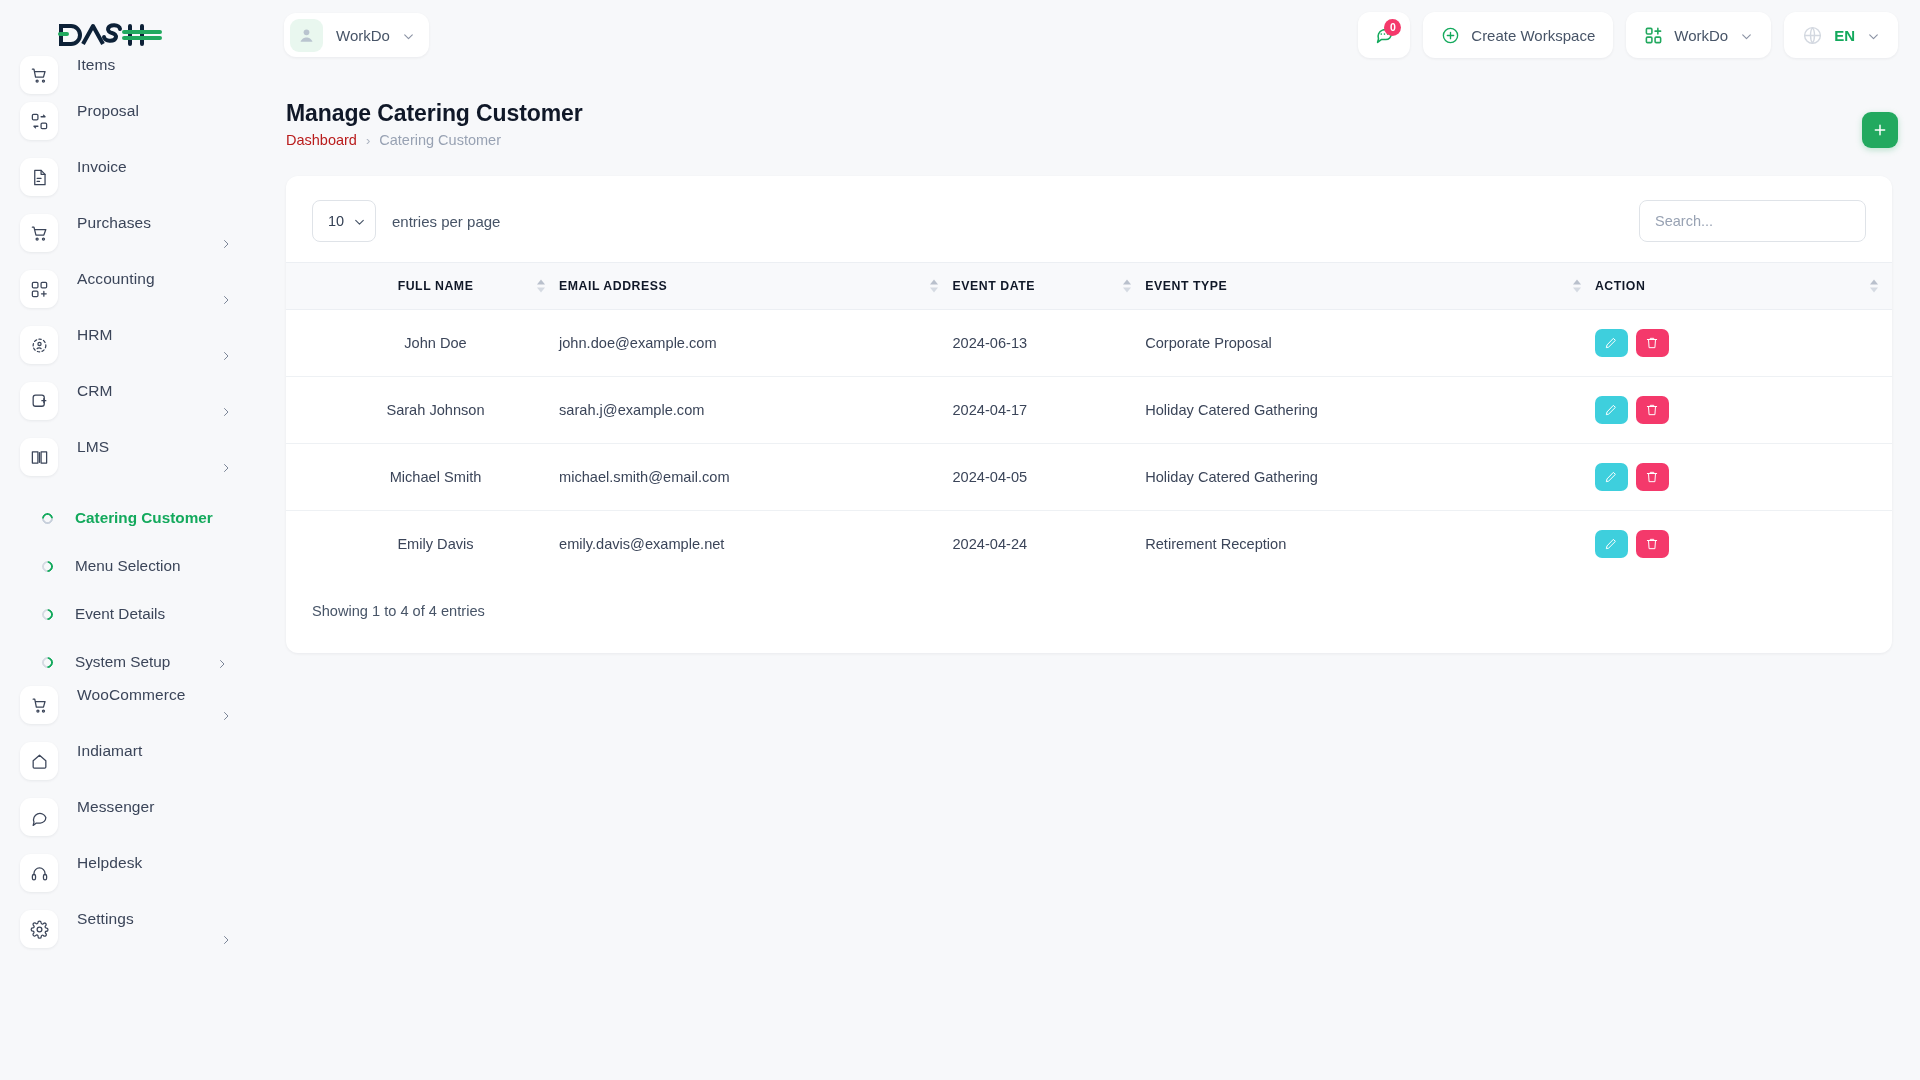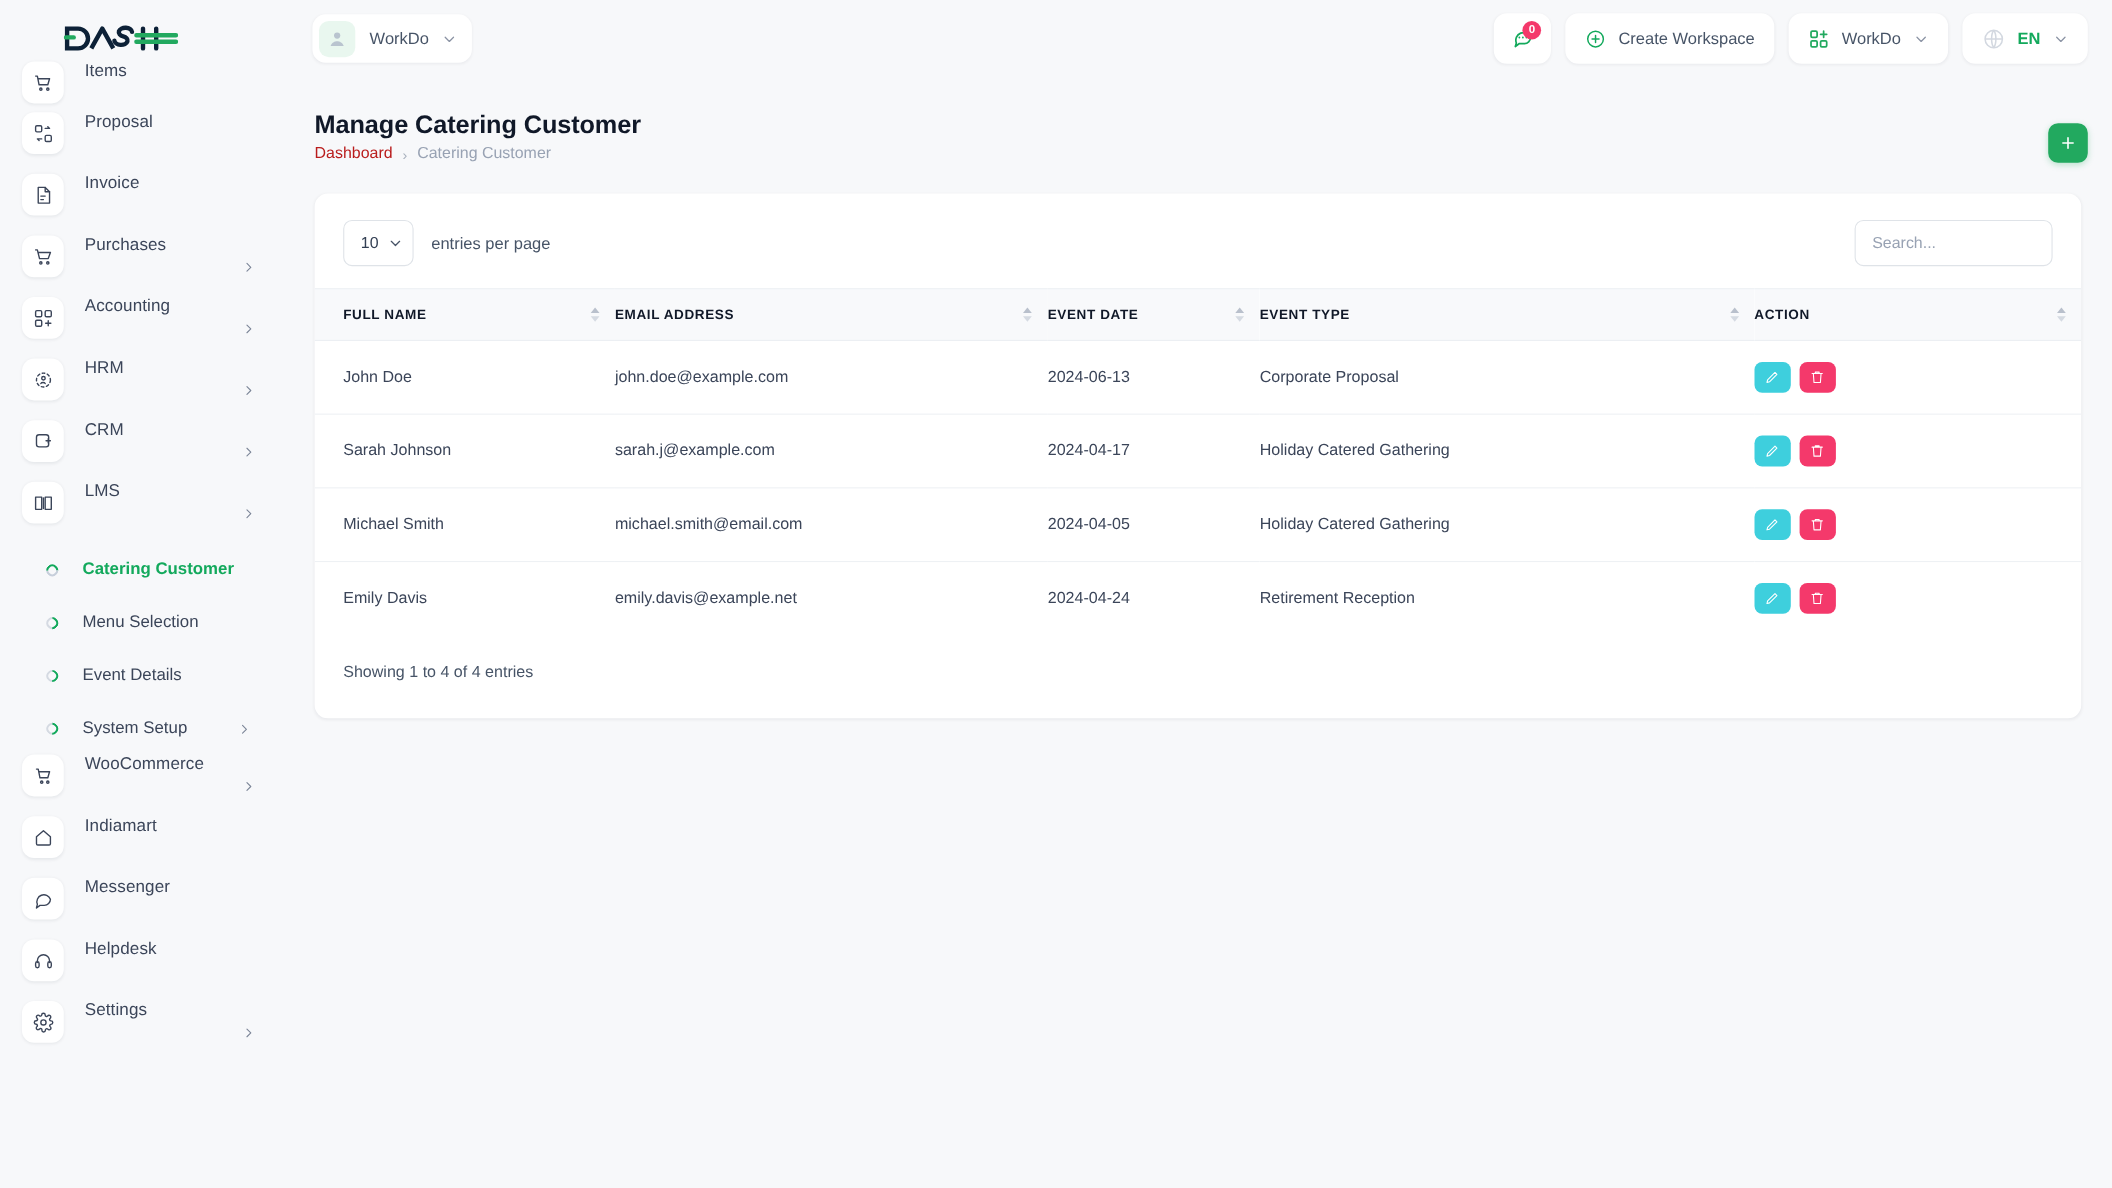--- a/index.html
+++ b/index.html
@@ -206,21 +206,21 @@
     cursor: pointer;
     background: #fff;
   }
   .len-select .v { font-size: 14.5px; color: #344054; }
   .len-select .c { position:absolute; right: 9px; top: 50%; transform: translateY(-50%); width: 13px; height: 13px;}
   .len-select .c svg { width: 13px; height: 13px; stroke: #475467; fill: none; stroke-width: 2.1;
                        stroke-linecap: round; stroke-linejoin: round; }
   .len-text { margin-left: 16px; font-size: 15px; color: #475467; }
   .search-box {
     margin-left: auto;
-    width: 180px; height: 42px;
+    width: 227px; height: 42px;
     border: 1px solid #dfe3e8; border-radius: 8px;
     padding: 0 15px;
     font-size: 14.5px; color: #344054;
     font-family: "Liberation Sans", sans-serif;
     outline: none;
     background: #fff;
   }
   .search-box::placeholder { color: #98a2b3; }
 
   
@@ -252,21 +252,21 @@
   th .sort i.down { border-top: 5px solid #d5dae2; }
 
   tbody td {
     font-size: 14.6px;
     color: #3b4559;
     padding: 19px 0;
     border-bottom: 1px solid #eef1f4;
     vertical-align: middle;
   }
   tbody tr:last-child td { border-bottom: none; }
-  td.pad-l, th.pad-l { padding-left: 26px; }
+  td.pad-l, th.pad-l { padding-left: 26px; text-align: center; }
 
   .act-wrap { display: flex; align-items: center; gap: 8px; padding-right: 26px; }
   .act-btn {
     width: 33px; height: 28px;
     border-radius: 7px;
     border: none;
     display: flex; align-items: center; justify-content: center;
     cursor: pointer;
   }
   .act-edit { background: #3ecfdd; }

